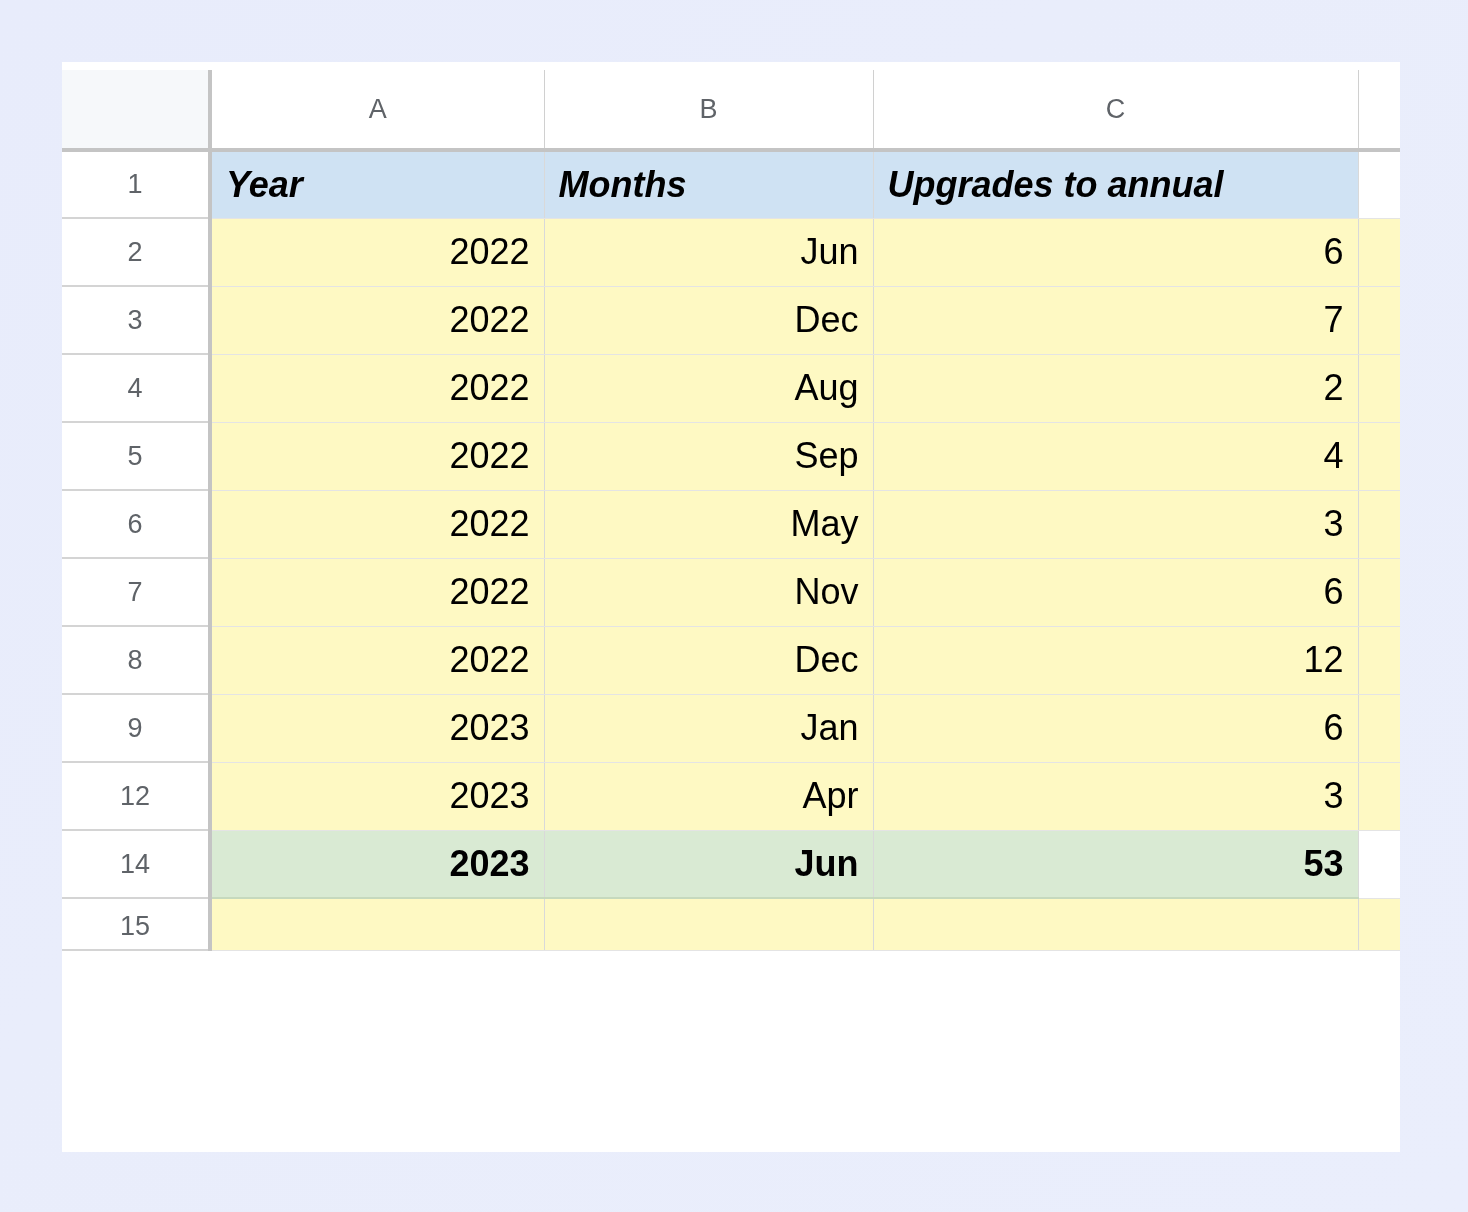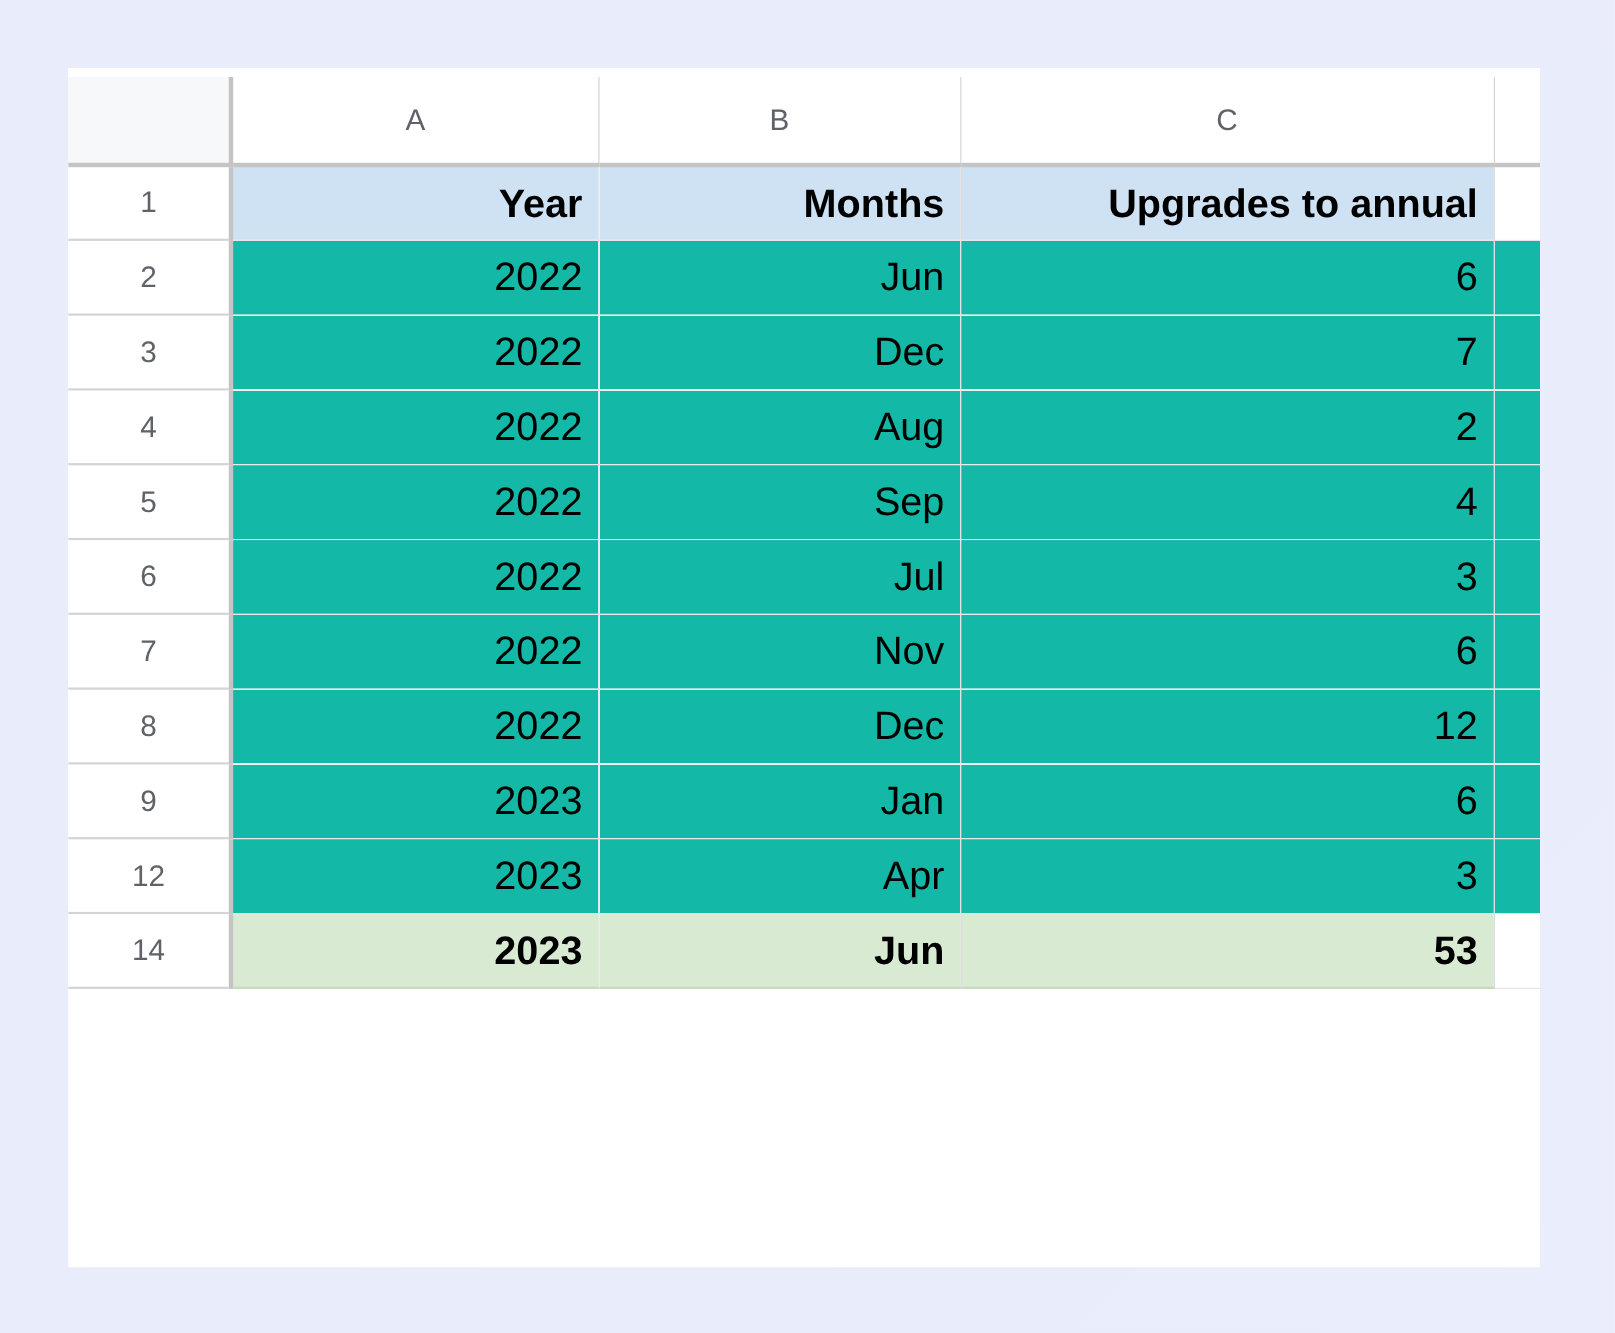--- a/index.html
+++ b/index.html
@@ -85,41 +85,42 @@
     font-weight: 400;
   }
   td.rowhdr.selected {
     background: #d3e3fd;
     color: #1a2d5a;
     font-weight: 700;
   }
 
   
   td.cell {
-    background: #14b8a6;
+    background: #fef9c3;
     border-right: 1px solid #d9d9d9;
     border-bottom: 1px solid #e4e4e4;
     vertical-align: middle;
     font-size: 36px;
     color: #000000;
     padding: 0 14px;
     white-space: nowrap;
     overflow: hidden;
   }
   td.cell.last { border-right: none; }
 
   td.cell.num  { text-align: right; }
   td.cell.text { text-align: right; padding-left: 12px; }
 
   
   tr.data-row.header-row td.cell {
     background: #cfe2f3;
     font-weight: 700;
-    text-align: right;
+    text-align: left;
     padding-left: 14px;
+    font-style: italic;
   }
   tr.data-row.header-row td.cell.d-col { background: #ffffff; }
 
   
   tr.data-row.total-row td.cell {
     background: #d9ead3;
     font-weight: 700;
     border-bottom: 2px solid #c6d9bd;
   }
   tr.data-row.total-row td.cell.d-col {
@@ -198,21 +199,21 @@
         <td class="rowhdr">5</td>
         <td class="cell num">2022</td>
         <td class="cell text">Sep</td>
         <td class="cell num">4</td>
         <td class="cell last"></td>
       </tr>
 
       <tr class="data-row">
         <td class="rowhdr">6</td>
         <td class="cell num">2022</td>
-        <td class="cell text">Jul</td>
+        <td class="cell text">May</td>
         <td class="cell num">3</td>
         <td class="cell last"></td>
       </tr>
 
       <tr class="data-row">
         <td class="rowhdr">7</td>
         <td class="cell num">2022</td>
         <td class="cell text">Nov</td>
         <td class="cell num">6</td>
         <td class="cell last"></td>
@@ -246,16 +247,23 @@
 
 
       <tr class="data-row total-row">
         <td class="rowhdr">14</td>
         <td class="cell num">2023</td>
         <td class="cell text">Jun</td>
         <td class="cell num">53</td>
         <td class="cell last d-col"></td>
       </tr>
 
+      <tr class="data-row partial">
+        <td class="rowhdr">15</td>
+        <td class="cell num"></td>
+        <td class="cell text"></td>
+        <td class="cell num"></td>
+        <td class="cell last"></td>
+      </tr>
 
     </tbody>
   </table>
 </div>
 
 </body></html>

